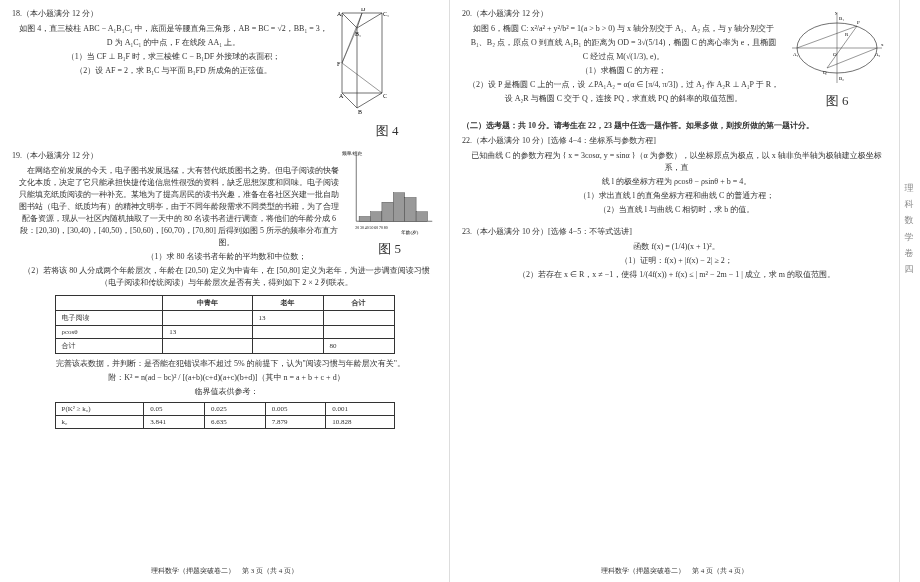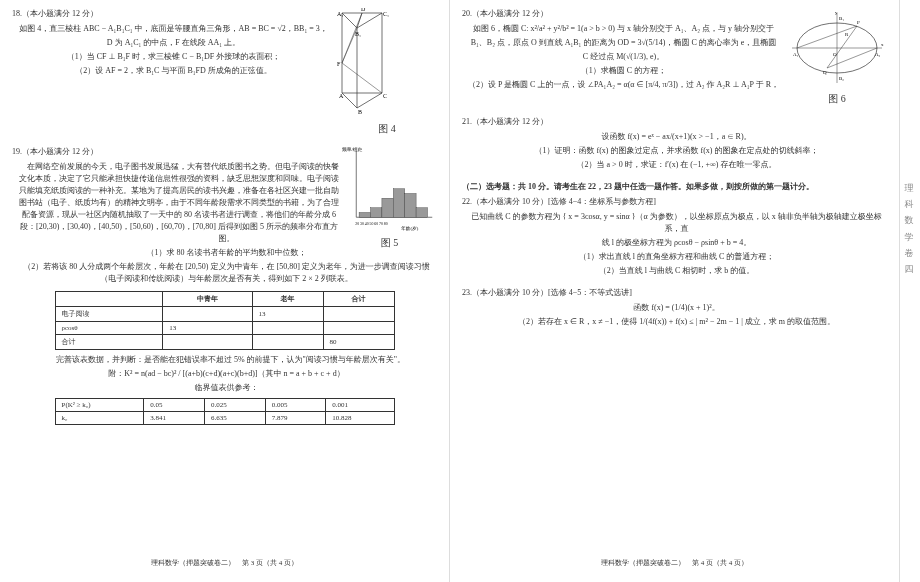--- a/index.html
+++ b/index.html
@@ -25,34 +25,34 @@
 .problem-header { font-weight: normal; margin-bottom: 4px; }
 .problem-body { line-height: 1.5; padding-left: 4px; text-align: center; }
 .problem-body p { margin-bottom: 2px; }
 .indent { text-indent: 1em; }
 .figure-box {
   float: right;
   width: 100px;
   margin-left: 6px;
 }
 .figure-box svg { width: 100%; }
-.figure-caption { text-align: center; font-size: 10px; margin-top: 2px; }
+.figure-caption { text-align: center; font-size: 13px; margin-top: 2px; }
 table {
   border-collapse: collapse;
   margin: 4px auto;
   width: 80%;
   font-size: 7px;
 }
 td, th {
   border: 1px solid #333;
   padding: 2px 6px;
 }
 .footer {
   position: absolute;
-  bottom: 14px;
+  bottom: 6px;
   width: 100%;
   text-align: center;
   font-size: 7px;
   left: 0;
 }
 .side-tab {
   position: absolute;
   right: 2px;
   top: 180px;
   width: 18px;
@@ -217,49 +217,43 @@
       </svg>
       <div class="figure-caption">图 6</div>
     </div>
     <div class="problem-header">20.（本小题满分 12 分）</div>
     <div class="problem-body">
       <p>如图 6，椭圆 C: x²/a² + y²/b² = 1(a &gt; b &gt; 0) 与 x 轴分别交于 A₁、A₂ 点，与 y 轴分别交于</p>
       <p>B₁、B₂ 点，原点 O 到直线 A₁B₁ 的距离为 OD = 3√(5/14)，椭圆 C 的离心率为 e，且椭圆</p>
       <p>C 经过点 M(√(1/3), e)。</p>
       <p>（1）求椭圆 C 的方程；</p>
       <p>（2）设 P 是椭圆 C 上的一点，设 ∠PA₁A₂ = α(α ∈ [π/4, π/3])，过 A₂ 作 A₂R ⊥ A₁P 于 R，</p>
+      <p>设 A₂R 与椭圆 C 交于 Q，连接 PQ，求直线 PQ 的斜率的取值范围。</p>
     </div>
     <div class="clear"></div>
   </div>
 
-  <div class="problem">
-    <div class="problem-header">21.（本小题满分 12 分）</div>
-    <div class="problem-body">
-      <p>设函数 f(x) = eˣ − ax/(x+1)(x &gt; −1，a ∈ R)。</p>
-      <p>（1）证明：函数 f(x) 的图象过定点，并求函数 f(x) 的图象在定点处的切线斜率；</p>
-      <p>（2）当 a &gt; 0 时，求证：f′(x) 在 (−1, +∞) 存在唯一零点。</p>
-    </div>
-  </div>
 
   <div class="section-title">（二）选考题：共 10 分。请考生在 22，23 题中任选一题作答。如果多做，则按所做的第一题计分。</div>
 
   <div class="problem">
     <div class="problem-header">22.（本小题满分 10 分）[选修 4−4：坐标系与参数方程]</div>
     <div class="problem-body">
       <p>已知曲线 C 的参数方程为 { x = 3cosα, y = sinα }（α 为参数），以坐标原点为极点，以 x 轴非负半轴为极轴建立极坐标系，直</p>
       <p>线 l 的极坐标方程为 ρcosθ − ρsinθ + b = 4。</p>
       <p>（1）求出直线 l 的直角坐标方程和曲线 C 的普通方程；</p>
       <p>（2）当直线 l 与曲线 C 相切时，求 b 的值。</p>
     </div>
   </div>
 
   <div class="problem">
     <div class="problem-header">23.（本小题满分 10 分）[选修 4−5：不等式选讲]</div>
     <div class="problem-body">
       <p>函数 f(x) = (1/4)(x + 1)²。</p>
+      <p>（1）证明：f(x) + |f(x) − 2| ≥ 2；</p>
       <p>（2）若存在 x ∈ R，x ≠ −1，使得 1/(4f(x)) + f(x) ≤ | m² − 2m − 1 | 成立，求 m 的取值范围。</p>
     </div>
   </div>
 
   <div class="footer">理科数学（押题突破卷二）　第 4 页（共 4 页）</div>
 </div>
 
 <div class="side-tab">
   <div>理</div>
   <div>科</div>

